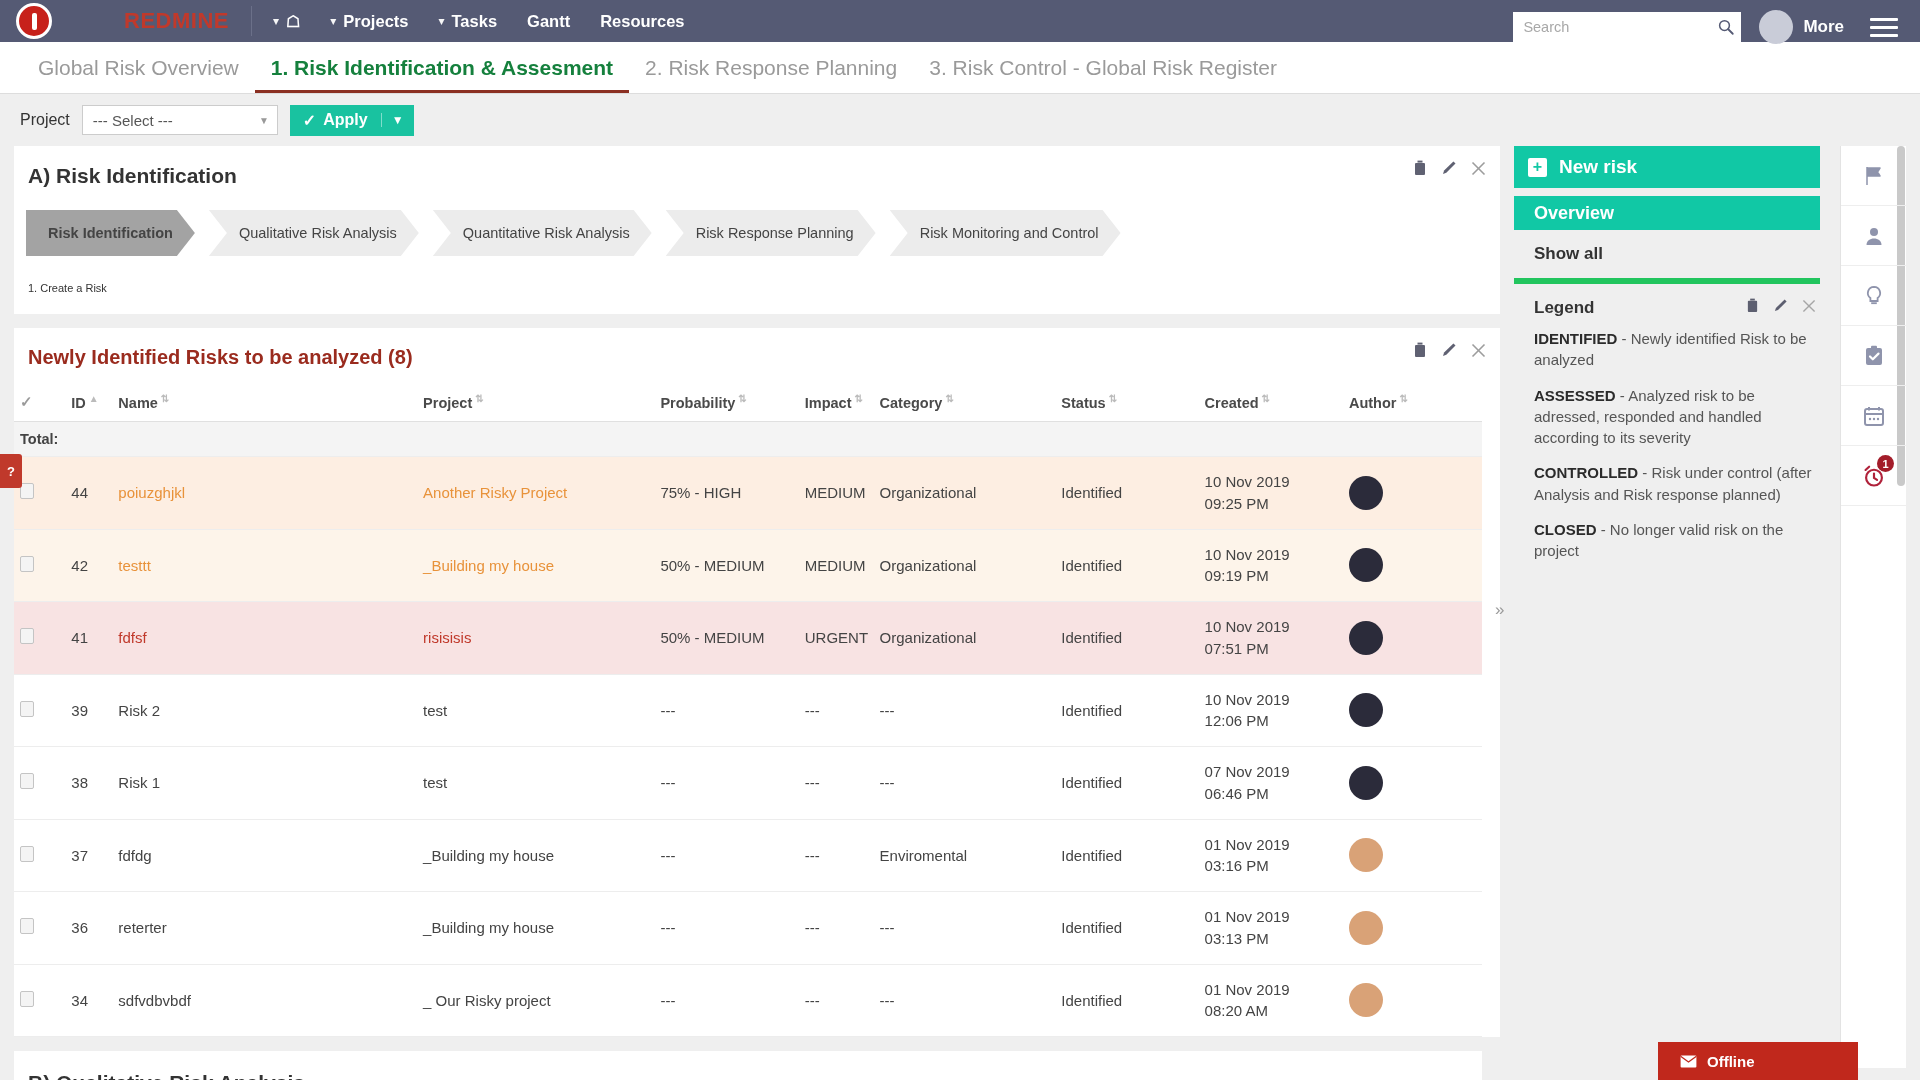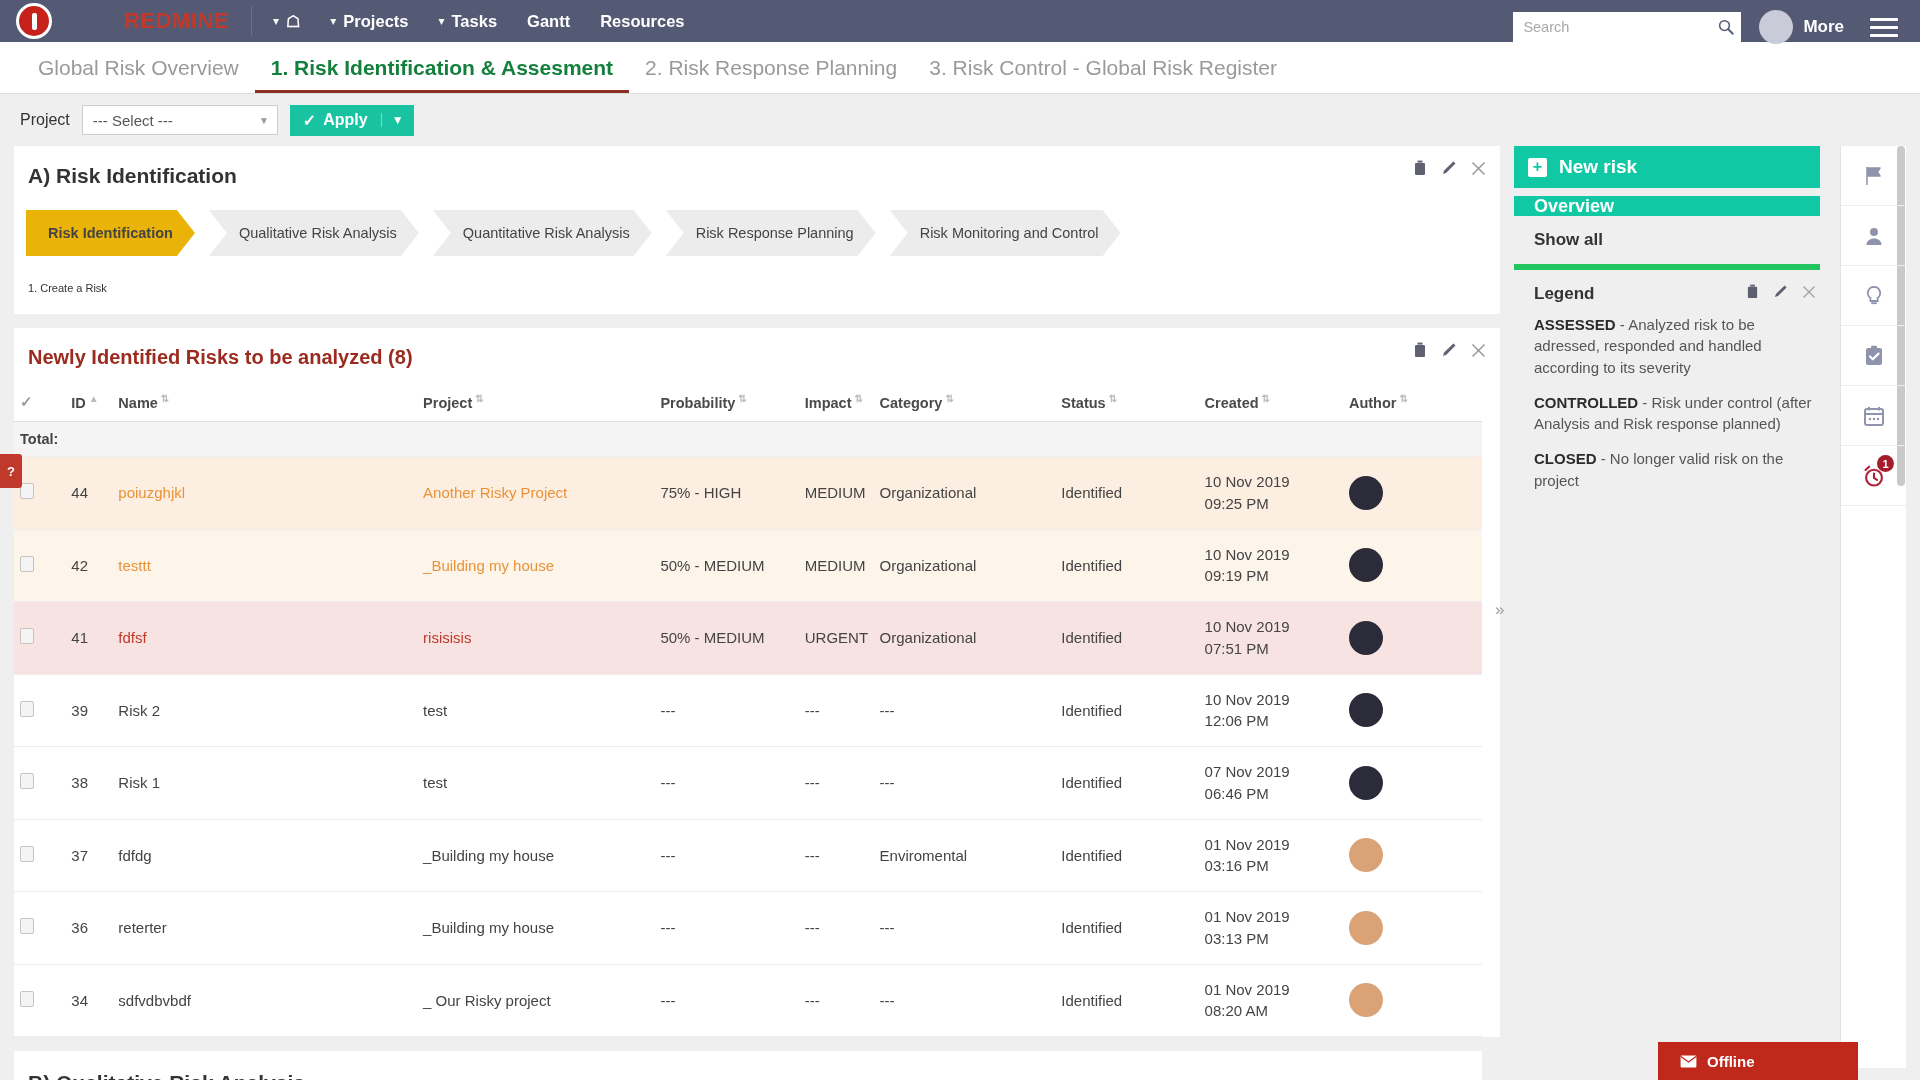--- a/index.html
+++ b/index.html
@@ -114,21 +114,21 @@
   .process { display: flex; margin: 22px 0 0 12px; height: 46px; }
   .chev-step {
     position: relative; height: 46px; display: flex; align-items: center; justify-content: center;
     text-align: center; font-size: 14.5px; line-height: 1.15; color: #444;
     background: #ececec; margin-right: 14px;
     clip-path: polygon(0 0, calc(100% - 18px) 0, 100% 50%, calc(100% - 18px) 100%, 0 100%, 18px 50%);
     padding: 0 22px 0 30px;
   }
   .chev-step:first-child {
     clip-path: polygon(0 0, calc(100% - 18px) 0, 100% 50%, calc(100% - 18px) 100%, 0 100%);
-    padding-left: 22px; background: #eab308; font-weight: bold;
+    padding-left: 22px; background: #a3a3a3; font-weight: bold;
   }
   .step1-note { font-size: 11px; color: #333; padding: 26px 0 20px 14px; }
 
   
   .tbl-title {
     font-size: 20px; font-weight: bold; color: #9a2b1e; padding: 18px 0 14px 14px;
   }
   table.risks { width: 1468px; border-collapse: collapse; table-layout: fixed; }
   table.risks th {
     font-size: 14.5px; color: #4a4a4a; font-weight: bold; text-align: left;
@@ -162,21 +162,21 @@
     height: 42px; display: flex; align-items: center; padding-left: 14px; gap: 12px;
     cursor: pointer; margin-bottom: 8px;
   }
   .plus-sq {
     width: 19px; height: 19px; background: #fff; color: #11c8a5; font-size: 16px;
     font-weight: bold; display: flex; align-items: center; justify-content: center;
     border-radius: 2px; line-height: 1;
   }
   .side-btn2 {
     background: #11c8a5; color: #fff; font-size: 18px; font-weight: bold;
-    height: 20px; display: flex; align-items: center; padding-left: 20px;
+    height: 34px; display: flex; align-items: center; padding-left: 20px;
     cursor: pointer;
   }
   .showall {
     font-size: 17px; font-weight: bold; color: #333; padding: 14px 0 14px 20px;
     border-bottom: 6px solid #22c55e; cursor: pointer;
   }
   .legend-head {
     display: flex; align-items: center; padding: 14px 0 10px 20px; position: relative;
   }
   .legend-head .lbl { font-size: 17px; font-weight: bold; color: #333; }
@@ -535,20 +535,21 @@
         </span>
         <span class="tool-ico">
           <svg width="14" height="14" viewBox="0 0 15 15">
               <line x1="1.5" y1="1.5" x2="13.5" y2="13.5" stroke="#9a9a9a" stroke-width="1.5"></line>
               <line x1="13.5" y1="1.5" x2="1.5" y2="13.5" stroke="#9a9a9a" stroke-width="1.5"></line>
             </svg>
         </span>
       </span>
     </div>
     <div id="legend-list">
+        <div class="legend-p"><b>IDENTIFIED</b><span> - Newly identified Risk to be analyzed</span></div>
         <div class="legend-p"><b>ASSESSED</b><span> - Analyzed risk to be adressed, responded and handled according to its severity</span></div>
         <div class="legend-p"><b>CONTROLLED</b><span> - Risk under control (after Analysis and Risk response planned)</span></div>
         <div class="legend-p"><b>CLOSED</b><span> - No longer valid risk on the project</span></div>
       </div>
   </div>
 
   <div class="icon-rail" style="position:relative">
     <div class="rail-scroll"></div>
     <div class="rail-item">
       <svg width="24" height="24" viewBox="0 0 24 24">

